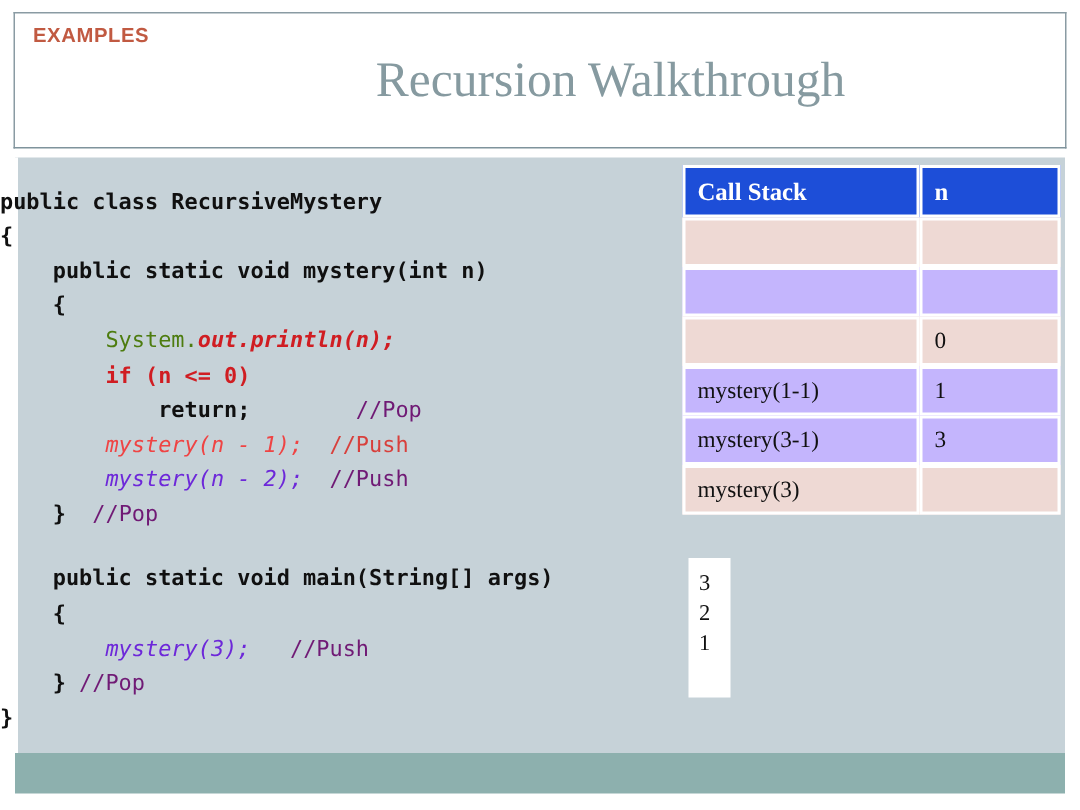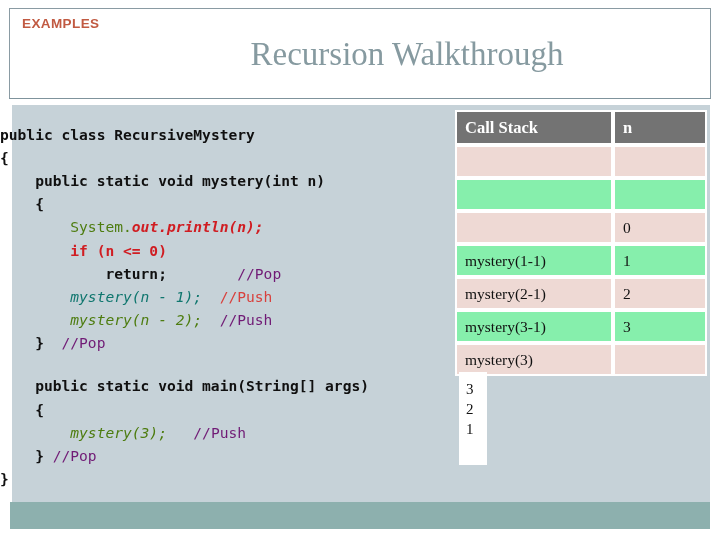--- a/index.html
+++ b/index.html
@@ -101,22 +101,22 @@
     font-size: 14.6px;
     line-height: 23.2px;
     white-space: pre;
     color: #141414;
   }
   .cl { display: block; height: 23.2px; }
   .k   { font-weight: bold; color: #101010; }
   .red        { color: #d01d22; font-weight: bold; }
   .red-plain  { color: #4d7c0f; font-weight: normal; }
   .red-bi     { color: #d01d22; font-weight: bold; font-style: italic; }
-  .red-i      { color: #0f766e; font-style: italic; font-weight: normal; }
-  .blk-i      { color: #4d7c0f; font-style: italic; font-weight: normal; text-align: right; }
+  .red-i      { color: #ef4444; font-style: italic; font-weight: normal; }
+  .blk-i      { color: #6d28d9; font-style: italic; font-weight: normal; text-align: right; }
   .cmt        { color: #701a75; font-weight: normal; }
   .cmt-red    { color: #d8403c; font-weight: normal; }
   #code-gap { display:block; height: 20px; }
 
   
   #stack-table {
     position: absolute;
     left: 455px;
     top: 110px;
     width: 252px;
@@ -130,31 +130,31 @@
     height: 29px;
     padding: 0 0 0 8px;
     vertical-align: middle;
     border: 2px solid #ffffff;
     font-size: 15.5px;
     color: #111111;
     overflow: hidden;
     white-space: nowrap;
   }
   #stack-table th {
-    background: #737373;
+    background: #1d4ed8;
     color: #ffffff;
     font-weight: bold;
     font-size: 16.5px;
     text-align: left;
     height: 31px;
   }
   #stack-table col.c1 { width: 158px; }
   #stack-table col.c2 { width: 94px; }
   tr.band-a td { background: #eed9d4; }
-  tr.band-b td { background: #86efac; }
+  tr.band-b td { background: #c4b5fd; }
 
   
   #console-out {
     position: absolute;
     left: 459px;
     top: 372px;
     width: 28px;
     height: 93px;
     background: #ffffff;
     font-family: "Liberation Serif", serif;
@@ -204,24 +204,20 @@
         <td></td>
       </tr>
       <tr class="band-a">
         <td></td>
         <td>0</td>
       </tr>
       <tr class="band-b">
         <td>mystery(1-1)</td>
         <td>1</td>
       </tr>
-      <tr class="band-a">
-        <td>mystery(2-1)</td>
-        <td>2</td>
-      </tr>
       <tr class="band-b">
         <td>mystery(3-1)</td>
         <td>3</td>
       </tr>
       <tr class="band-a">
         <td>mystery(3)</td>
         <td></td>
       </tr>
     </tbody>
   </table>

